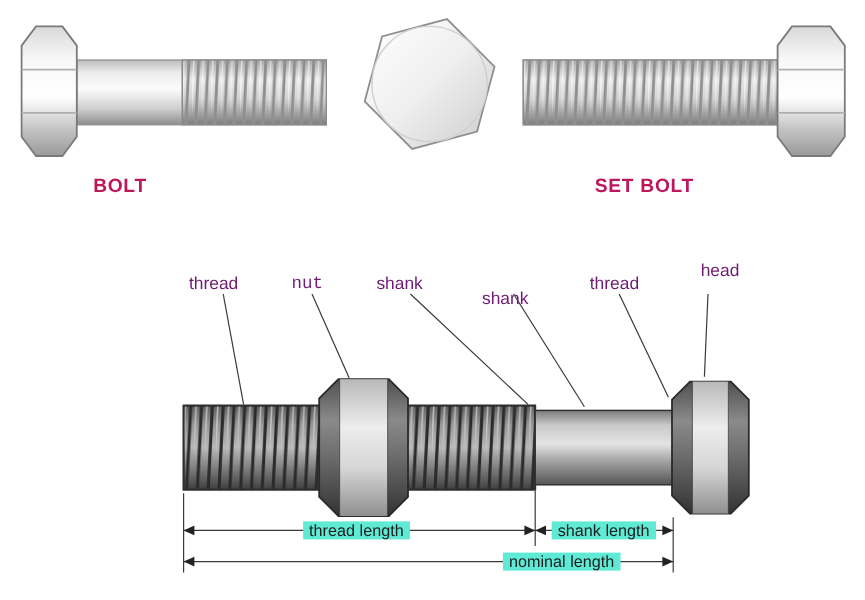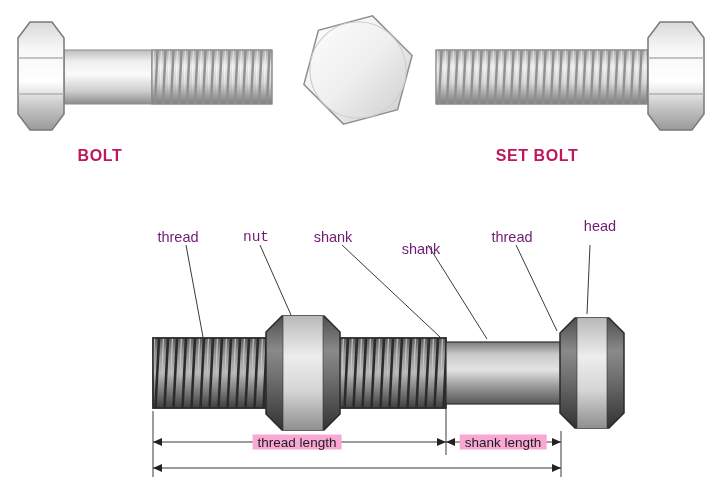--- a/index.html
+++ b/index.html
@@ -2,21 +2,21 @@
 <html><head>
 <meta charset="utf-8">
 <style>
   * { margin:0; padding:0; box-sizing:border-box; }
   html,body { background:#ffffff; }
   body { font-family:"Liberation Sans", sans-serif; }
   .canvas { position:relative; width:721px; height:500px; background:#ffffff; overflow:hidden; }
   svg.layer { position:absolute; }
   .caption { position:absolute; font-weight:bold; font-size:16px; letter-spacing:.6px; color:#be185d; text-align:center; }
   .part-label { position:absolute; transform:translateX(-50%); font-size:14.5px; color:#701a75; white-space:nowrap; }
-  .dim-label { position:absolute; transform:translate(-50%,-50%); font-size:13.5px; color:#1c1c1c; background:#f9a8d4; padding:0 5px; white-space:nowrap; }
+  .dim-label { position:absolute; transform:translate(-50%,-50%); font-size:13.5px; color:#1c1c1c; background:#5eead4; padding:0 5px; white-space:nowrap; }
 </style>
 </head>
 <body>
 
 <div class="canvas">
 
   <svg class="layer" style="left:6px; top:4px;" width="272" height="148" viewBox="0 0 272 148">
     <defs>
       <linearGradient id="gHeadA" x1="0" y1="0" x2="0" y2="1">
         <stop offset="0" stop-color="#d9d9d9"></stop>
@@ -193,14 +193,15 @@
 
   <span class="part-label" style="left:178px; top:229px;">thread</span>
   <span class="part-label" style="left:256px; top:229px;font-family:Liberation Mono, monospace;">nut</span>
   <span class="part-label" style="left:333px; top:229px;">shank</span>
   <span class="part-label" style="left:421px; top:241px;">shank</span>
   <span class="part-label" style="left:512px; top:229px;">thread</span>
   <span class="part-label" style="left:592px; top:218px;padding-left:16px;">head</span>
 
   <span class="dim-label" style="left:297px; top:442px;">thread length</span>
   <span class="dim-label" style="left:503px; top:442px;">shank length</span>
+  <span class="dim-label" style="left:468px; top:468px;">nominal length</span>
 
 </div>
 
 </body></html>

